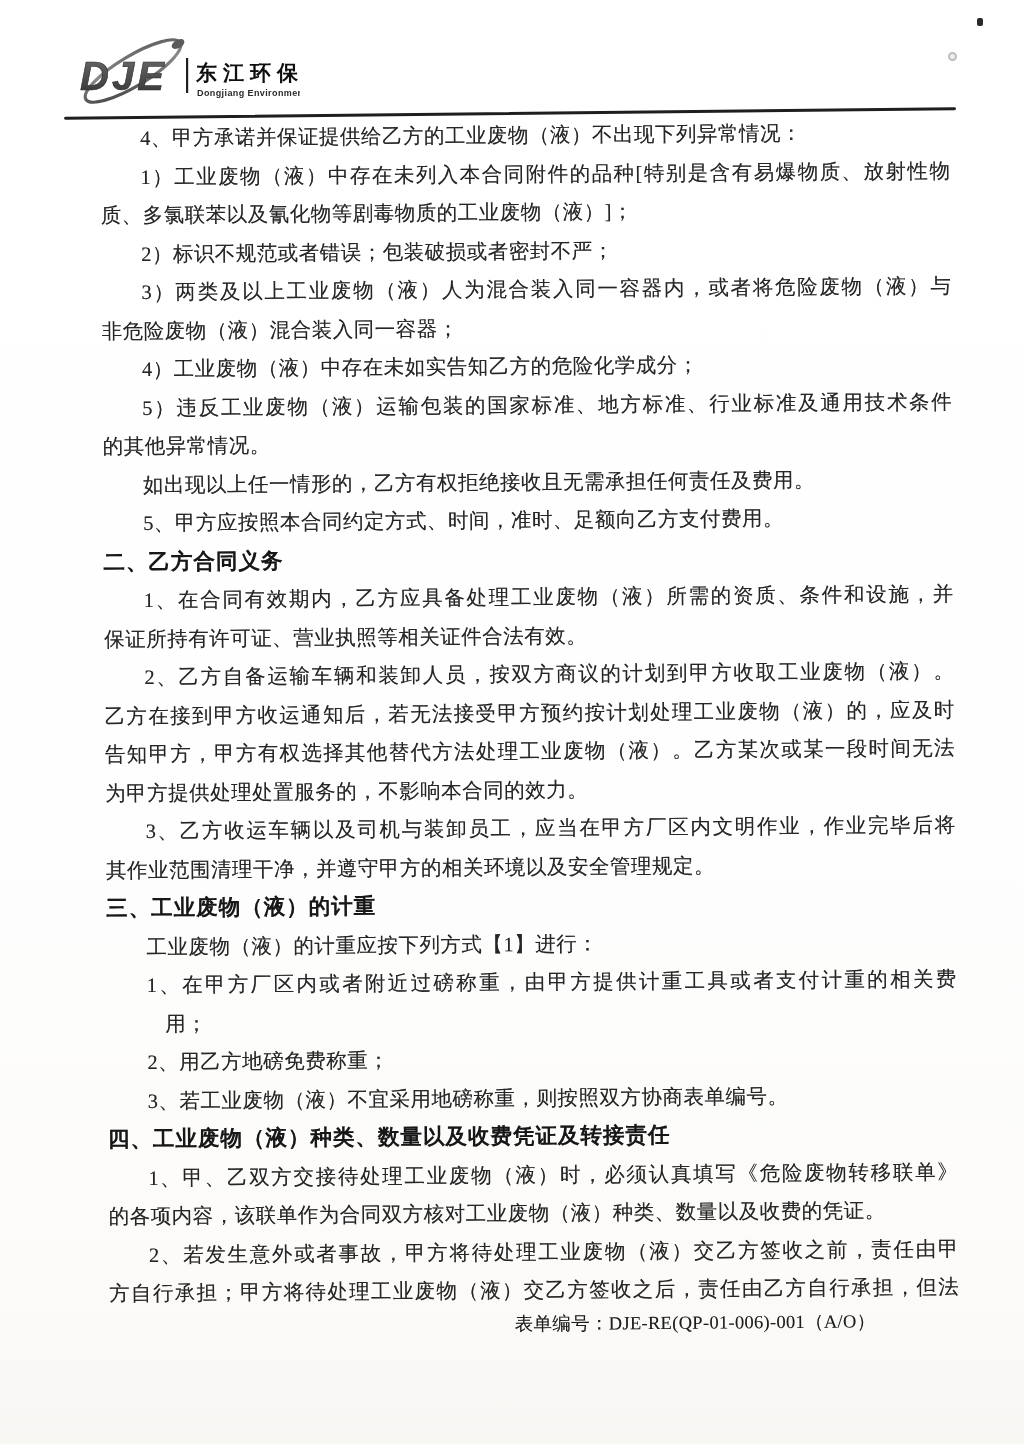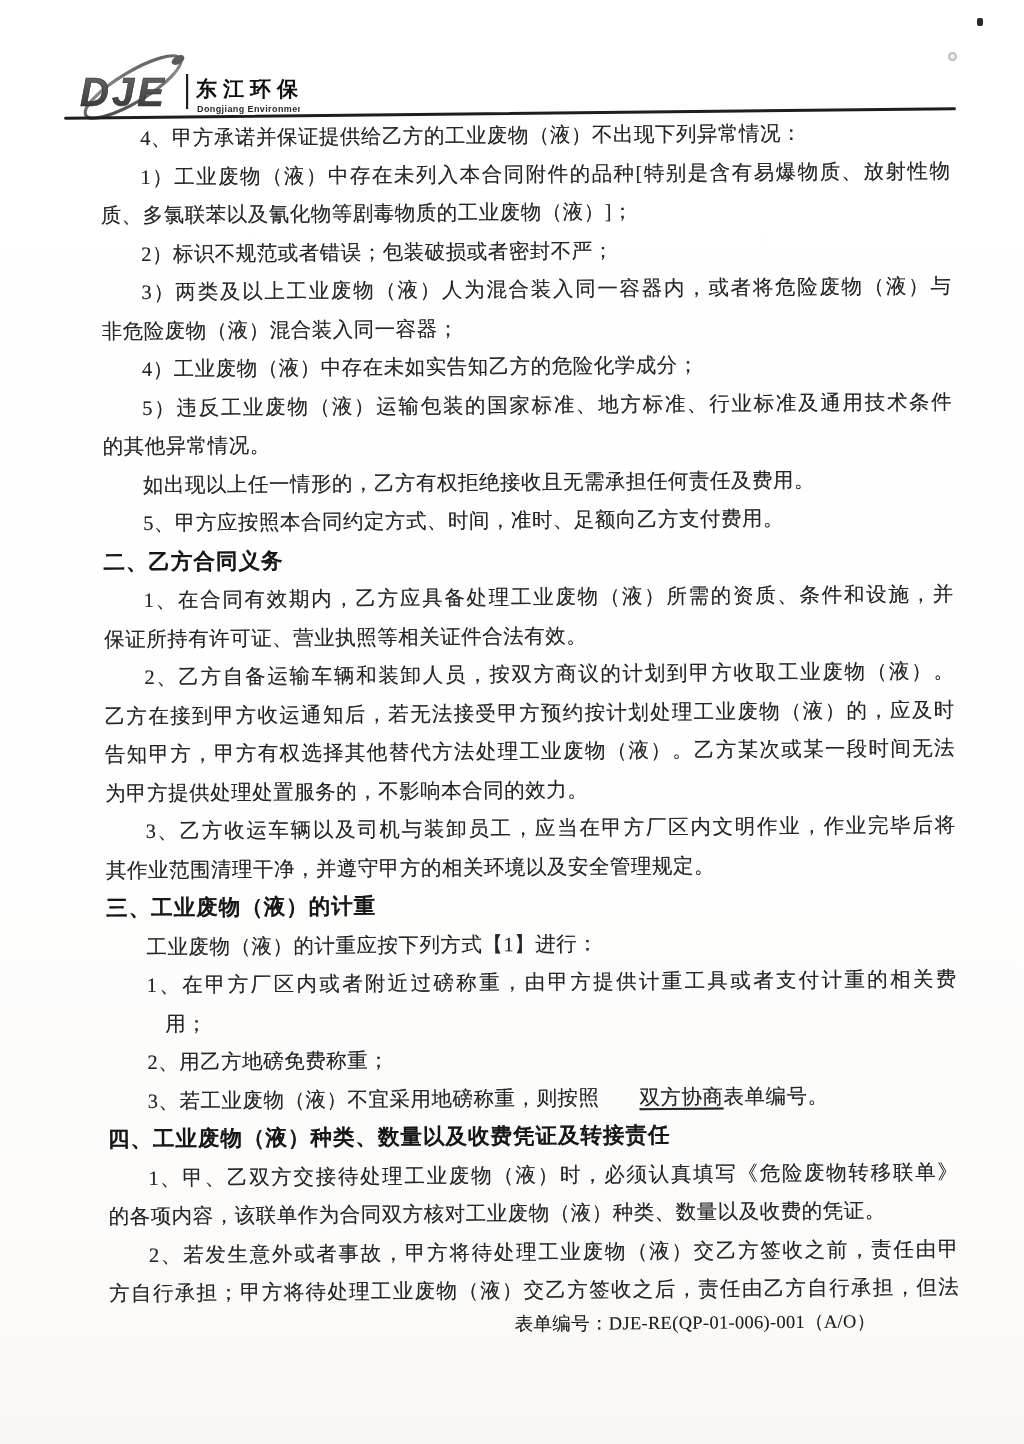--- a/index.html
+++ b/index.html
@@ -7,21 +7,21 @@
   body {
     position: relative;
     font-family: "Liberation Serif", "DejaVu Serif", serif;
     background: linear-gradient(180deg, #ffffff 0%, #fefefe 55%, #fcfbf9 88%, #f8f7f4 100%);
     color: #262626;
   }
 
   
   .logo-wrap {
     position: absolute;
-    left: 50px; top: 44px;
+    left: 50px; top: 28px;
     width: 250px; height: 82px;
   }
   .header-rule {
     position: absolute;
     left: 64px; top: 112px;
     width: 892px; height: 3px;
     background: #1e1e1e;
     border-radius: 2px;
     transform: rotate(-0.6deg);
   }
@@ -49,21 +49,21 @@
     line-height: 38.5px;
     font-size: 20.5px;
     letter-spacing: 0.5px;
     text-shadow: 0 0 0.5px rgba(35,35,35,0.45);
     color: #262626;
   }
   .line.ind1 { padding-left: 40px; }
   .line.ind2 { padding-left: 58px; }
   .line.jst  { text-align: justify; text-align-last: justify; }
   .line.hd   { font-weight: 700; font-size: 21.5px; color: #171717; letter-spacing: 1px; }
-  .seg-u { text-decoration: underline; text-underline-offset: 4px; text-decoration-thickness: 1.5px; margin-left: 40px; }
+  .seg-u { text-underline-offset: 4px; text-decoration-thickness: 1.5px; }
 
   .doc-footer {
     position: absolute;
     top: 1194px; right: 84px;
     font-size: 18.5px;
     line-height: 28px;
     letter-spacing: 0.3px;
     color: #1d1d1d;
     text-shadow: 0 0 0.5px rgba(35,35,35,0.4);
   }

